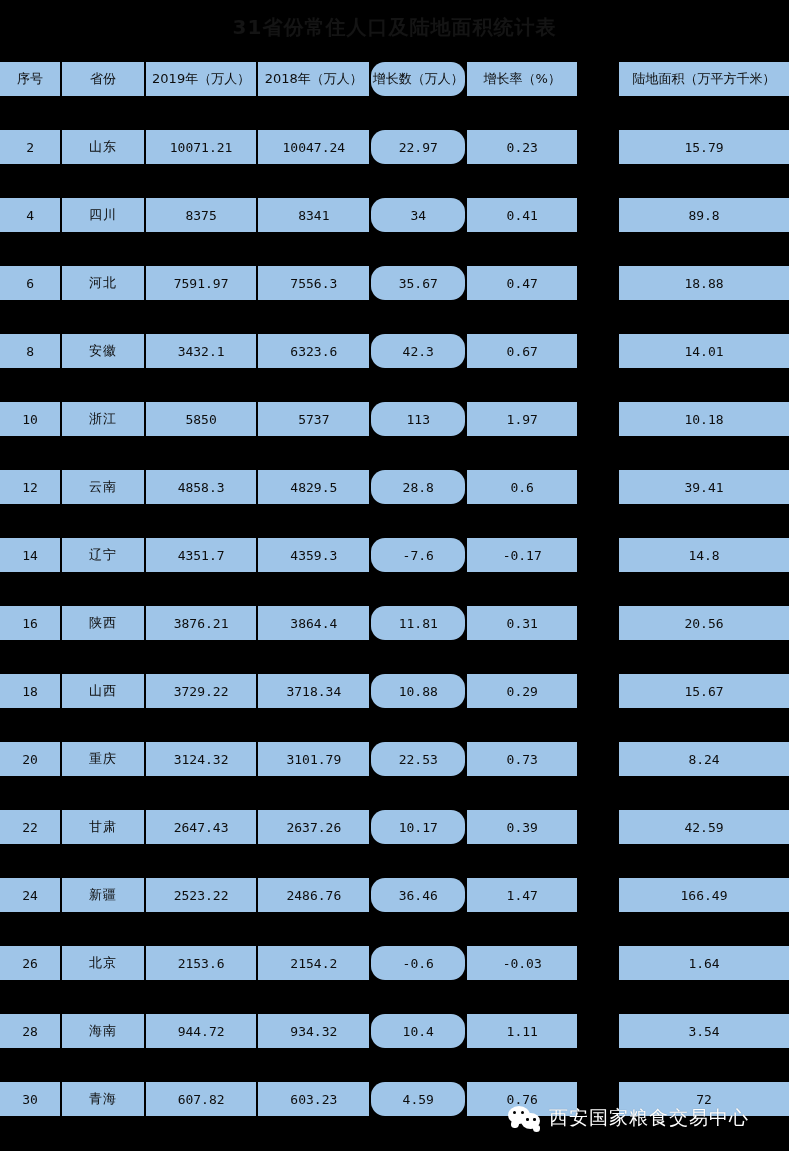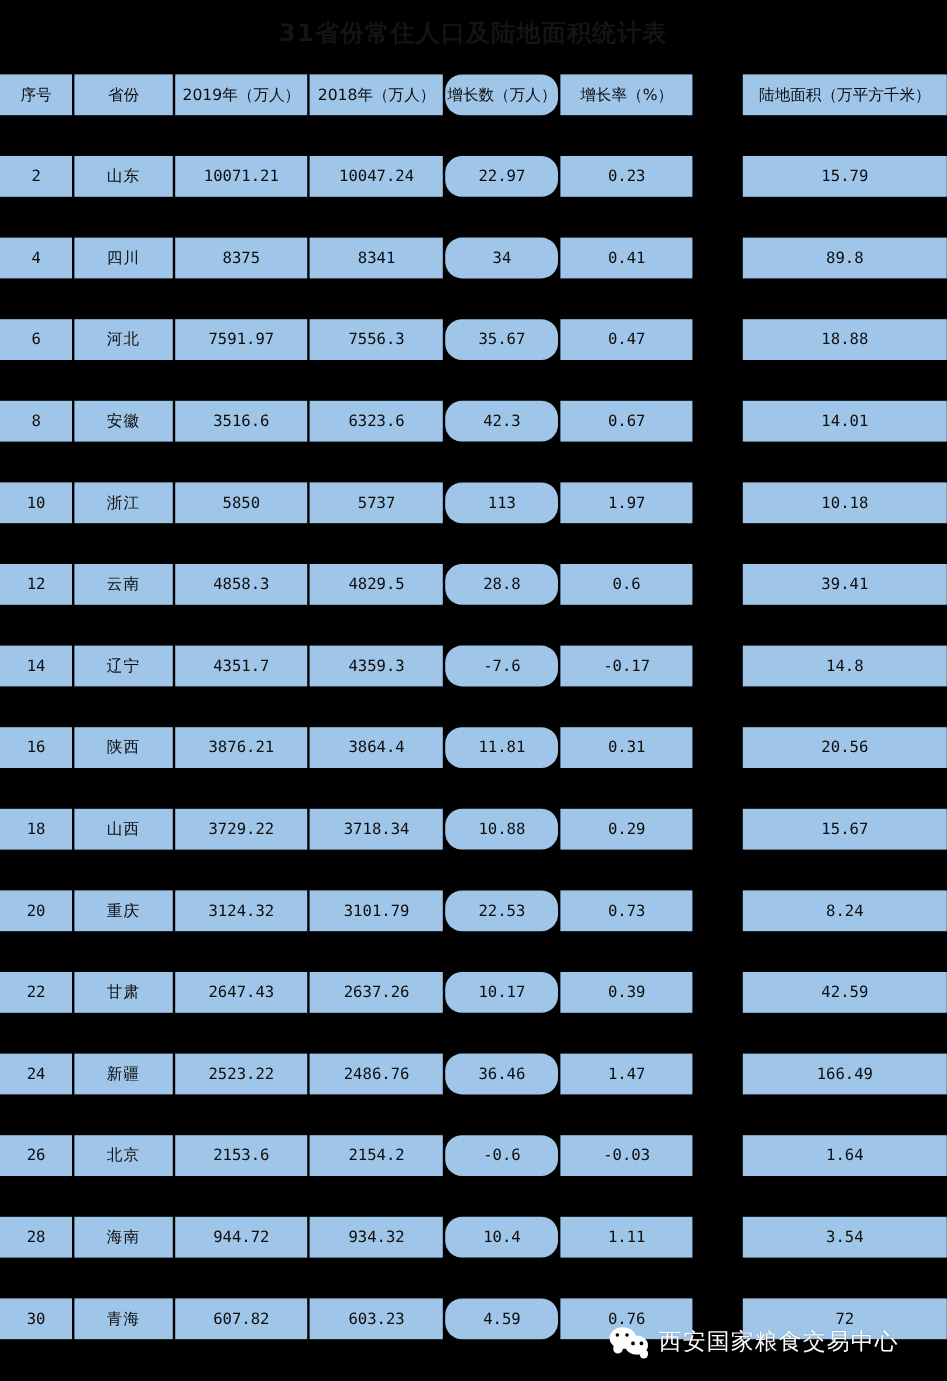--- a/index.html
+++ b/index.html
@@ -189,21 +189,21 @@
           <div class="cell c3">7556.3</div>
           <div class="cell c4">35.67</div>
           <div class="cell c5">0.47</div>
           <div class="cell c6">18.88</div>
         </div>
       </div>
       <div class="trow">
         <div class="band">
           <div class="cell c0">8</div>
           <div class="cell c1 cjk">安徽</div>
-          <div class="cell c2">3516.6</div>
+          <div class="cell c2">3432.1</div>
           <div class="cell c3">6323.6</div>
           <div class="cell c4">42.3</div>
           <div class="cell c5">0.67</div>
           <div class="cell c6">14.01</div>
         </div>
       </div>
       <div class="trow">
         <div class="band">
           <div class="cell c0">10</div>
           <div class="cell c1 cjk">浙江</div>

